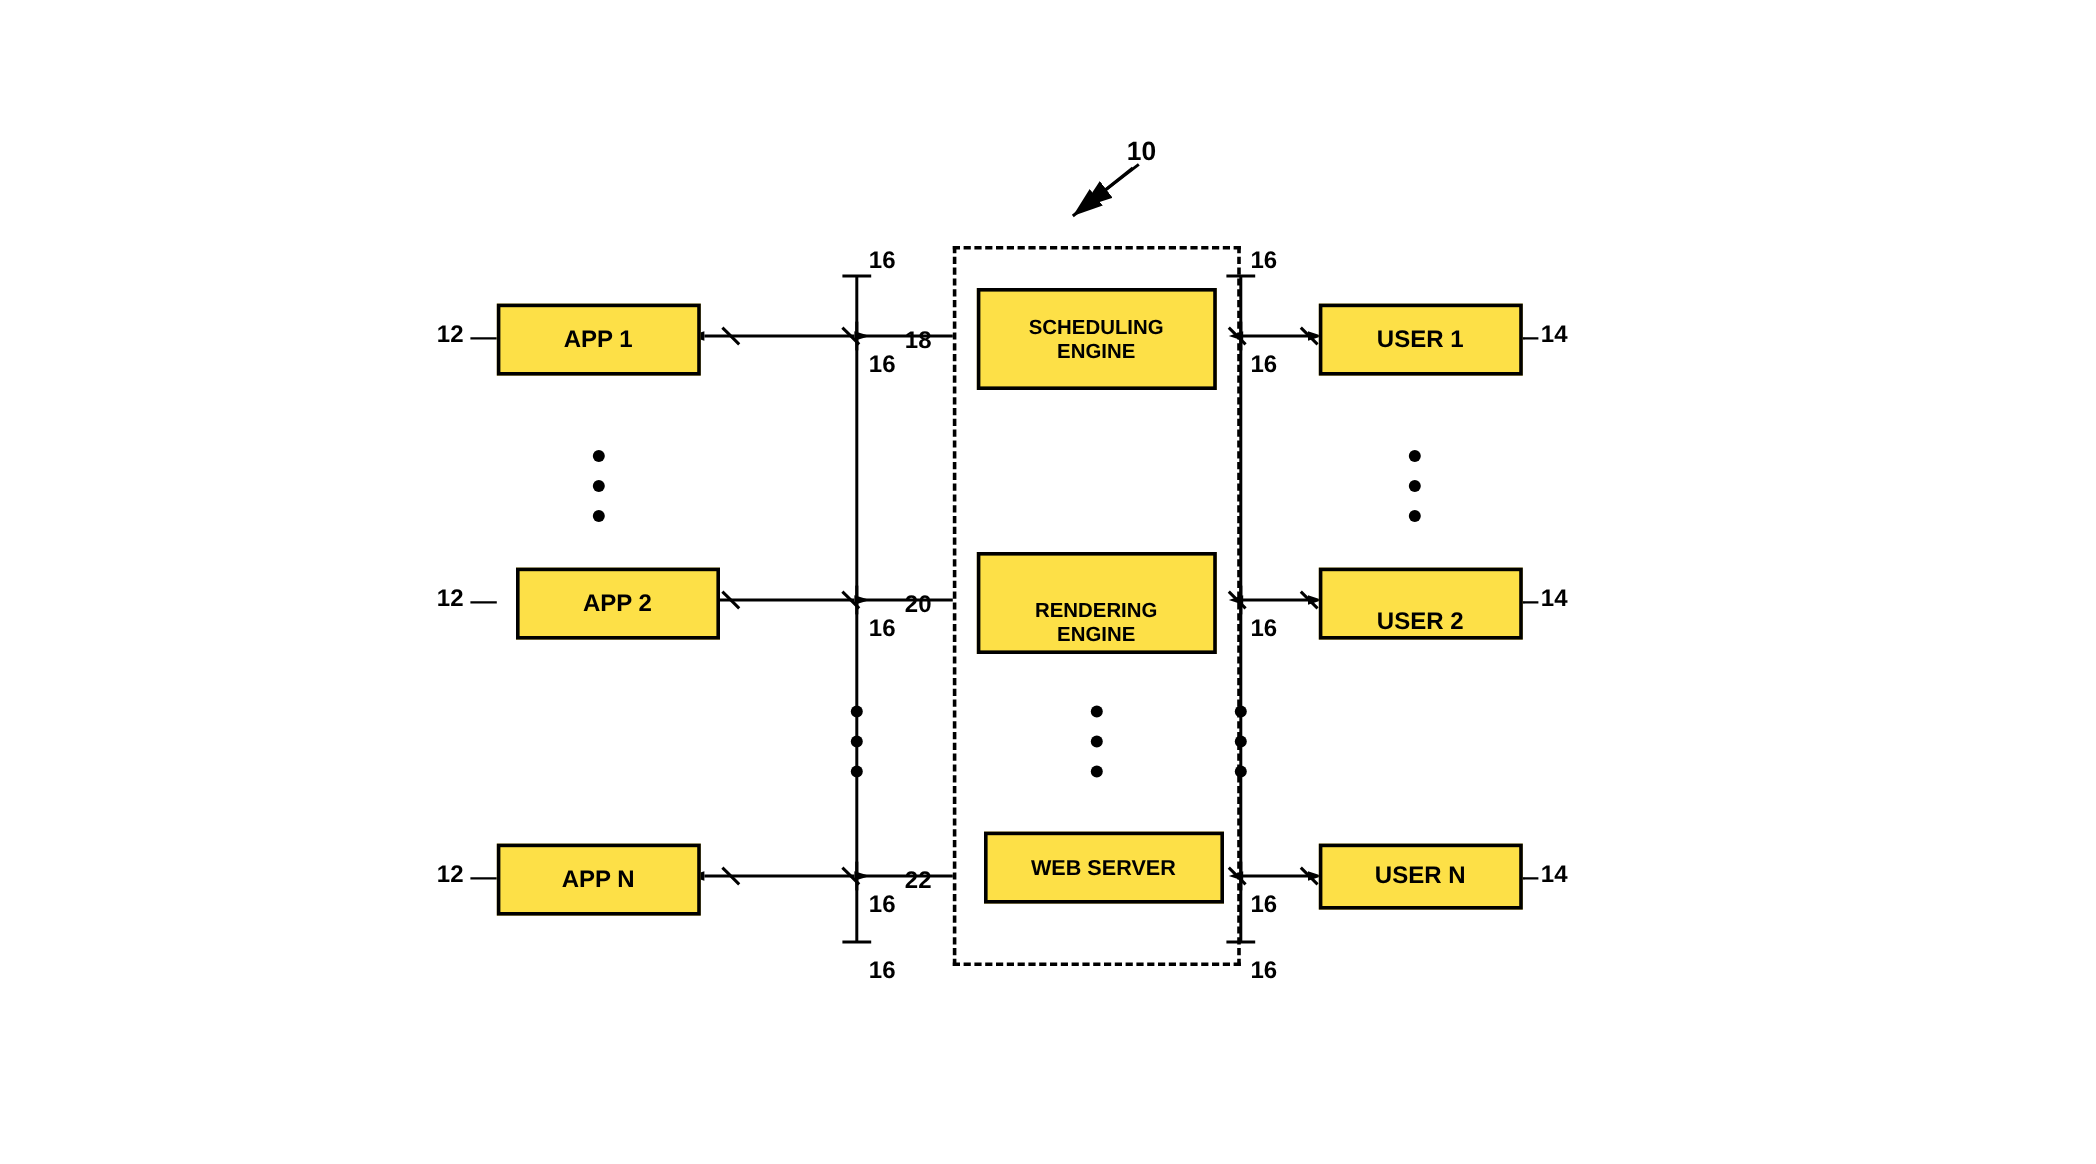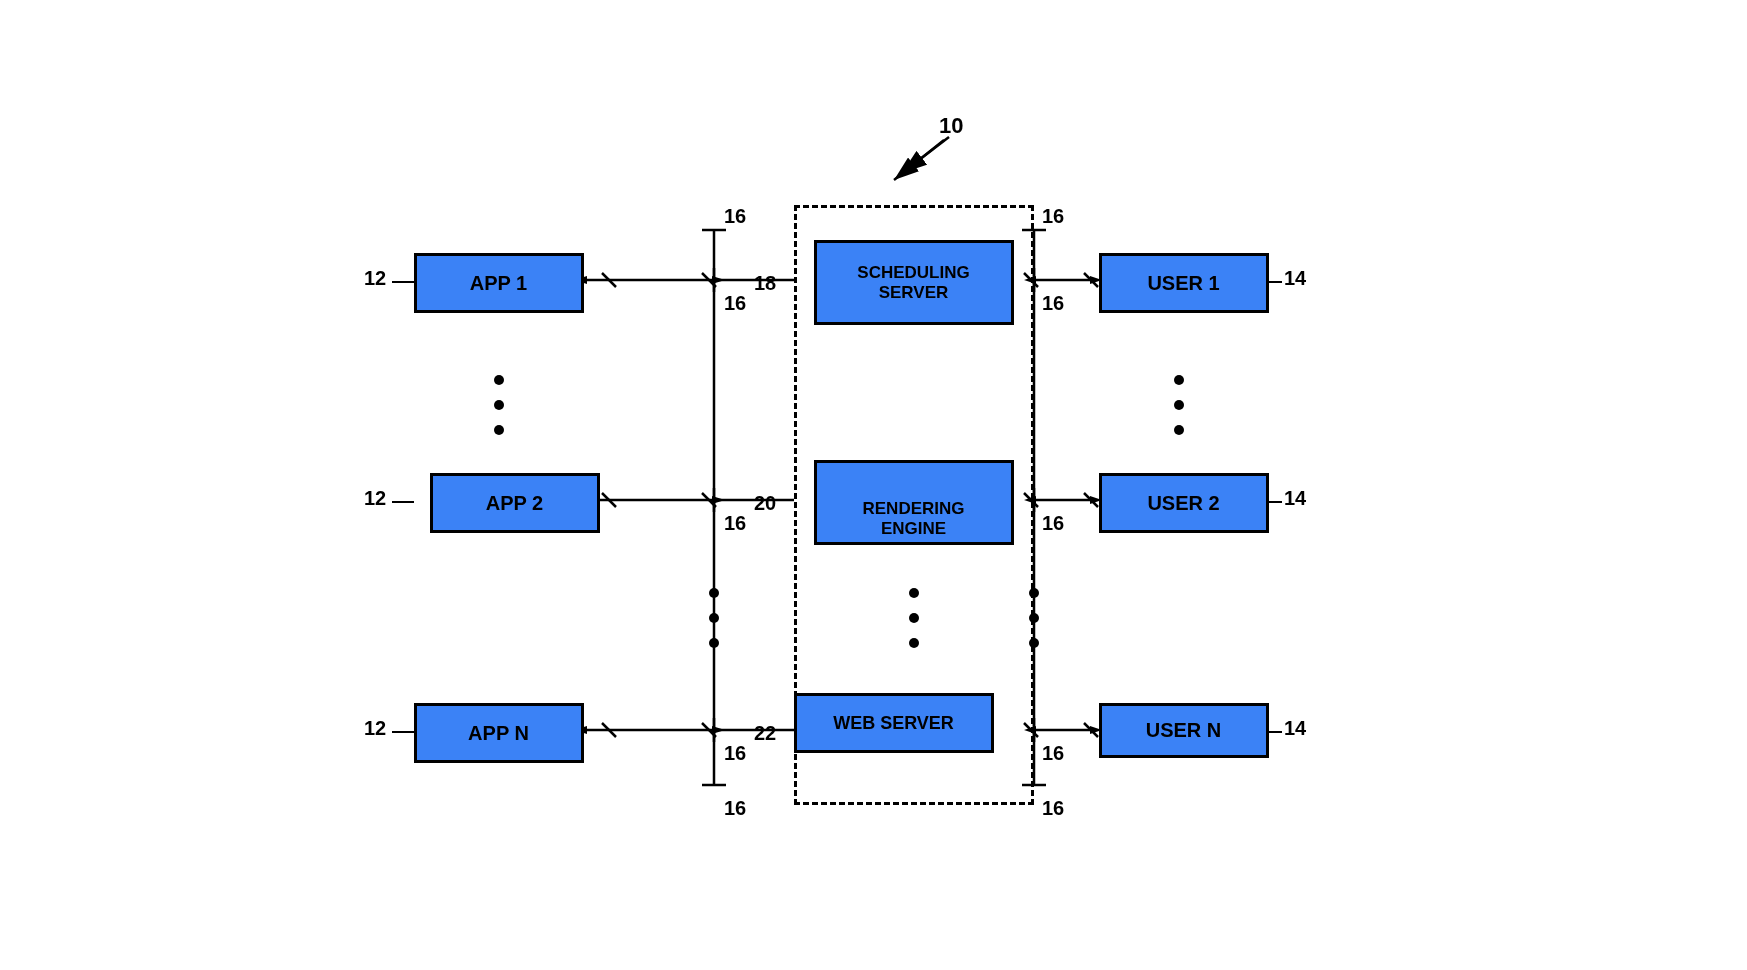--- a/index.html
+++ b/index.html
@@ -18,21 +18,21 @@
       left: 50%;
       transform: translate(-50%, -50%);
       width: 1100px;
       height: 800px;
     }
 
     
     .box {
       position: absolute;
       border: 3px solid #000;
-      background: #3b82f6;
+      background: #fde047;
       display: flex;
       align-items: center;
       justify-content: center;
       text-align: center;
       font-size: 20px;
       font-weight: bold;
       font-family: Arial, Helvetica, sans-serif;
     }
 
     
@@ -209,37 +209,37 @@
   <div class="box" style="left:90px; top:388px; width:170px; height:60px;margin-left:16px;">
     <span>APP 2</span>
   </div>
 
   <div class="box" style="left:90px; top:618px; width:170px; height:60px;">
     <span>APP N</span>
   </div>
 
   <div class="box" style="left:490px; top:155px; width:200px; height:85px; font-size:17px;">
     <span style="white-space:pre-line;">SCHEDULING
-SERVER</span>
+ENGINE</span>
   </div>
 
   <div class="box" style="left:490px; top:375px; width:200px; height:85px; font-size:17px;">
     <span style="white-space:pre-line;margin-top:32px;">RENDERING
 ENGINE</span>
   </div>
 
-  <div class="box" style="left:470px; top:608px; width:200px; height:60px; font-size:18px;">
+  <div class="box" style="left:496px; top:608px; width:200px; height:60px; font-size:18px;">
     <span>WEB SERVER</span>
   </div>
 
   <div class="box" style="left:775px; top:168px; width:170px; height:60px;text-align:right;">
     <span>USER 1</span>
   </div>
 
-  <div class="box" style="left:775px; top:388px; width:170px; height:60px;">
+  <div class="box" style="left:775px; top:388px; width:170px; height:60px;align-items:flex-end;">
     <span>USER 2</span>
   </div>
 
   <div class="box" style="left:775px; top:618px; width:170px; height:55px;">
     <span>USER N</span>
   </div>
 
 </div>
 
 </body></html>

